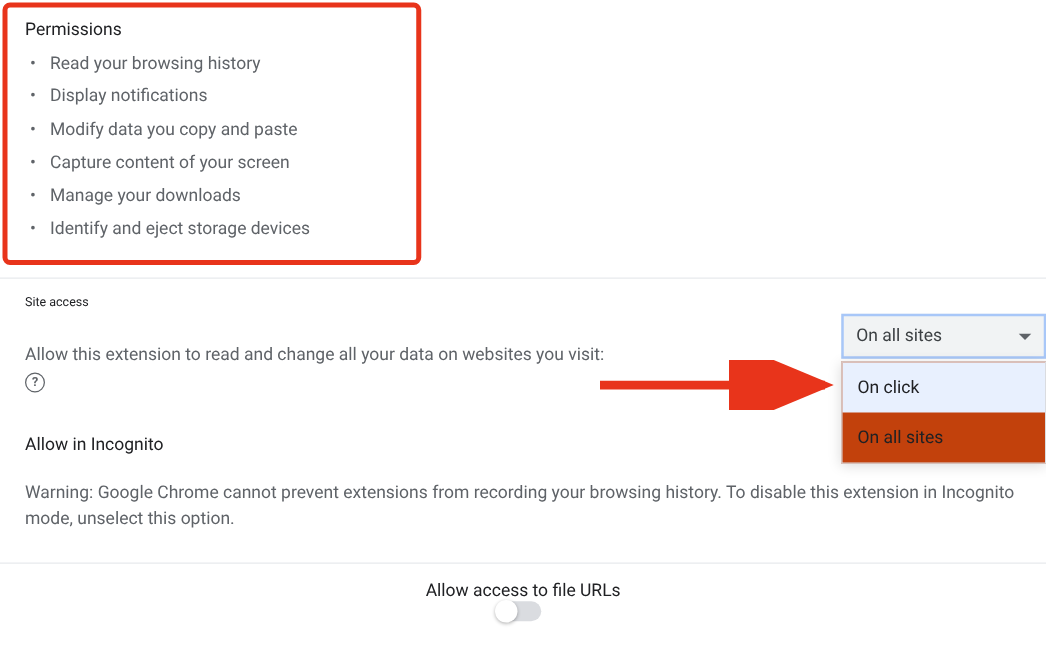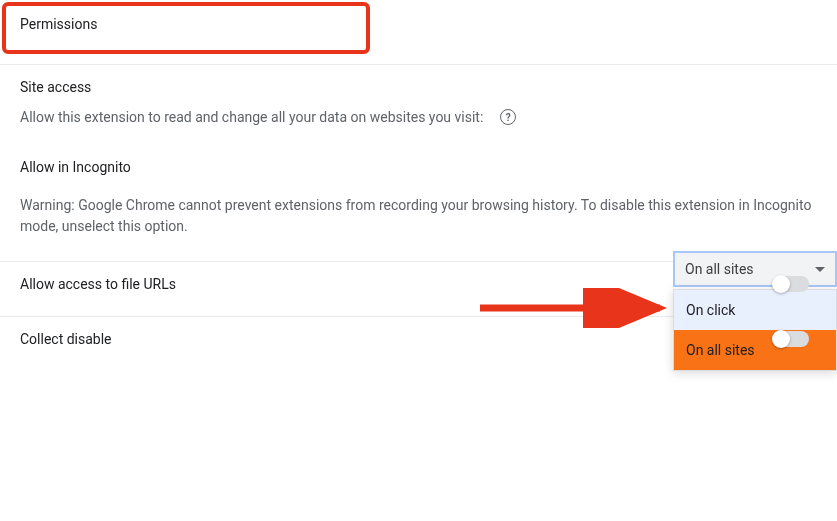--- a/index.html
+++ b/index.html
@@ -12,21 +12,21 @@
       background: #fff;
       width: 837px;
       height: 521px;
       position: relative;
       overflow: hidden;
     }
     .permissions-box {
       border: 4px solid #e8341b;
       border-radius: 6px;
       padding: 10px 14px 12px 14px;
-      width: 368px;
+      width: 335px;
       margin-left: 2px;
       margin-top: 2px;
     }
     .permissions-title {
       font-size: 14px;
       color: #202124;
       margin-bottom: 6px;
     }
     .permissions-list {
       list-style: none;
@@ -47,35 +47,37 @@
     }
     .divider {
       height: 1px;
       background: #e8eaed;
       margin-top: 10px;
     }
     .section {
       padding: 14px 20px;
     }
     .section-title {
-      font-size: 14px;
-      color: #202124;
+      font-size: 10px;
+      color: #202124;
+      margin-bottom: 14px;
     }
     .site-access-row {
       display: flex;
       align-items: center;
       justify-content: space-between;
       padding: 14px 0 4px 0;
     }
     .site-access-label {
       font-size: 14px;
       color: #5f6368;
       display: flex;
       align-items: flex-start;
-      gap: 17px;
+      gap: 6px;
+      flex-direction: column;
     }
     .help-icon {
       width: 16px;
       height: 16px;
       border: 1.5px solid #5f6368;
       border-radius: 50%;
       display: inline-flex;
       align-items: center;
       justify-content: center;
       font-size: 10px;
@@ -100,21 +102,21 @@
       cursor: pointer;
     }
     .chevron-down {
       width: 0;
       height: 0;
       border-left: 5px solid transparent;
       border-right: 5px solid transparent;
       border-top: 5px solid #5f6368;
     }
     .dropdown-menu {
-      background: #f97316;
+      background: #c2410c;
       border: 1px solid #dadce0;
       box-shadow: 0 2px 10px rgba(0,0,0,0.15);
       margin-top: 2px;
     }
     .dropdown-option {
       padding: 12px 12px;
       font-size: 14px;
       color: #202124;
       cursor: pointer;
     }
@@ -132,20 +134,21 @@
     .incognito-warning {
       font-size: 14px;
       color: #5f6368;
       line-height: 1.5;
     }
     .toggle-row {
       display: flex;
       align-items: center;
       justify-content: space-between;
       padding: 14px 20px;
+      flex-direction: column;
     }
     .toggle-label {
       font-size: 14px;
       color: #202124;
     }
     .toggle {
       width: 36px;
       height: 16px;
       background: #dadce0;
       border-radius: 8px;
@@ -168,20 +171,28 @@
       top: 288px;
       left: 475px;
       pointer-events: none;
     }
   </style>
 </head>
 <body>
 
 <div class="permissions-box">
   <div class="permissions-title">Permissions</div>
+  <ul class="permissions-list">
+    <li>Read your browsing history</li>
+    <li>Display notifications</li>
+    <li>Modify data you copy and paste</li>
+    <li>Capture content of your screen</li>
+    <li>Manage your downloads</li>
+    <li>Identify and eject storage devices</li>
+  </ul>
 </div>
 
 <div class="divider"></div>
 
 <div class="section">
   <div class="section-title">Site access</div>
   <div class="site-access-row">
     <div class="site-access-label">
       <span>Allow this extension to read and change all your data on websites you visit:</span>
       <span class="help-icon">?</span>

